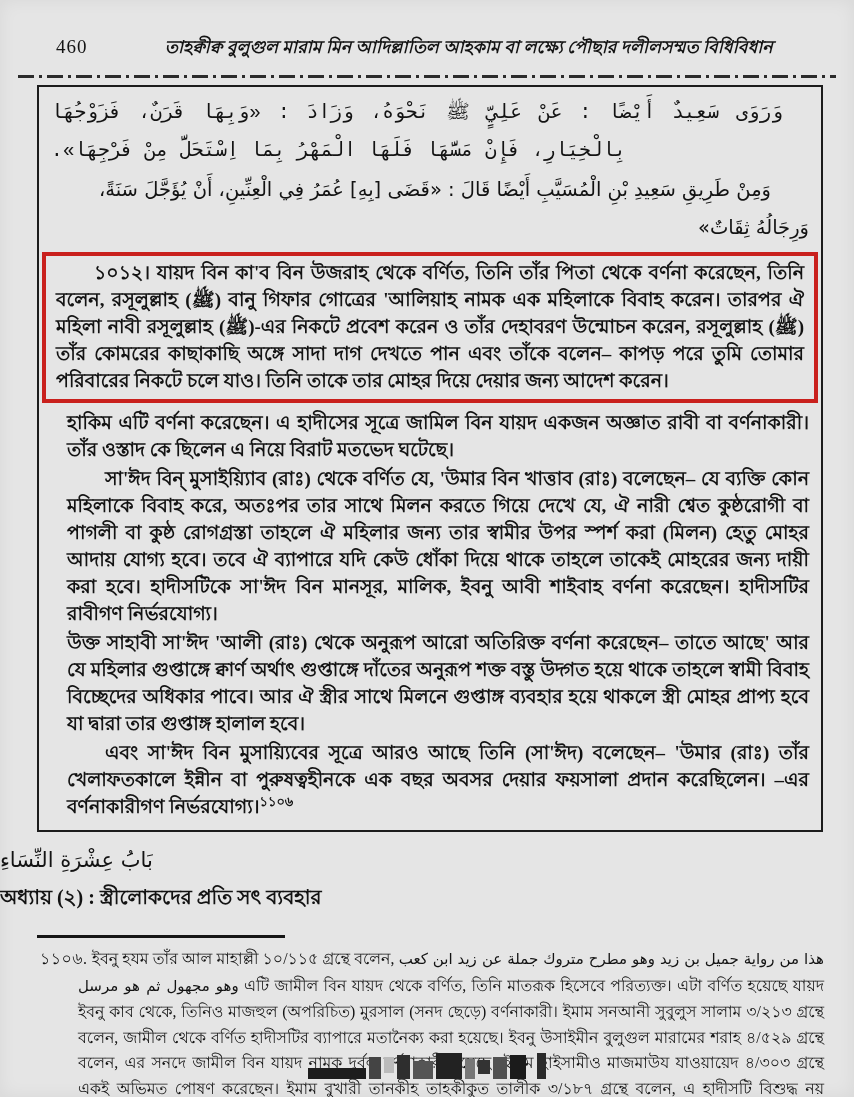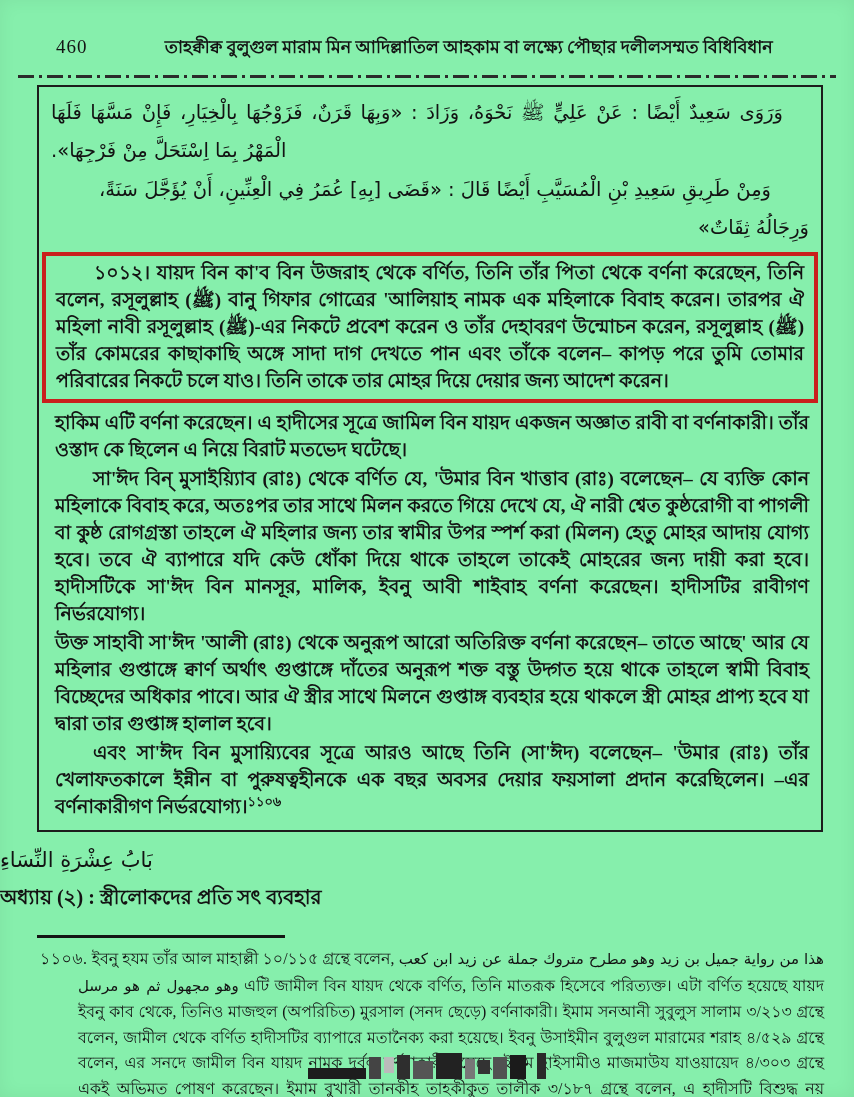--- a/index.html
+++ b/index.html
@@ -4,35 +4,36 @@
 <style>
   html,body{margin:0;padding:0;}
   body{
     width:854px;height:1097px;
     background:#fbfbf9;
     font-family:"Liberation Serif","DejaVu Sans",serif;
     color:#131313;
     overflow:hidden;
   }
   .page{
-    position:relative;width:854px;height:1097px;background:#86efac;
+    position:relative;width:854px;height:1097px;background:#e5e5e5;
     box-shadow:inset 0 0 18px rgba(0,0,0,0.06);
     box-sizing:border-box;
   }
 
   
   .header{
     display:flex;align-items:baseline;
     padding:34px 34px 0 56px;
   }
   .page-number{font-size:19px;letter-spacing:1px;}
   .book-title{
     flex:1;text-align:center;
     font-size:17.5px;font-weight:bold;
     padding-left:30px;
+    font-style:italic;
   }
   .dashdot{
     height:3px;margin:12px 18px 0 18px;
     background:repeating-linear-gradient(90deg,
       #2b2b2b 0 16px, transparent 16px 21px,
       #2b2b2b 21px 24px, transparent 24px 29px);
   }
 
   
   .main-box{
@@ -45,39 +46,40 @@
     direction:rtl;
     font-family:"DejaVu Sans","Liberation Serif",sans-serif;
     font-size:19.5px;
     line-height:38px;
   }
   .arabic-p1{
     margin:3px 0 0 0;
     text-align:justify;
     text-align-last:left;   
     text-indent:26px;
+    font-family:Liberation Mono, monospace;
   }
   .arabic-p2{
     margin:1px 0 2px 0;
     text-indent:38px;
     text-align:right;
   }
 
   .red-box{
     border:4px solid #c9201d;
     margin:5px -9px 6px -9px;
     padding:3px 10px 5px 10px;
   }
   .bn{
     font-size:19px;
     line-height:27px;
     text-align:justify;
     font-weight:bold;
   }
-  .bn p{margin:0 0 2px 4px;}
+  .bn p{margin:0 0 2px 16px;}
   .indent{text-indent:38px;}
   sup.fn-ref{font-size:13px;line-height:0;}
 
   
   .chapter{
     text-align:left;
     margin-top:16px;
   }
   .chapter-arabic{
     direction:rtl;

